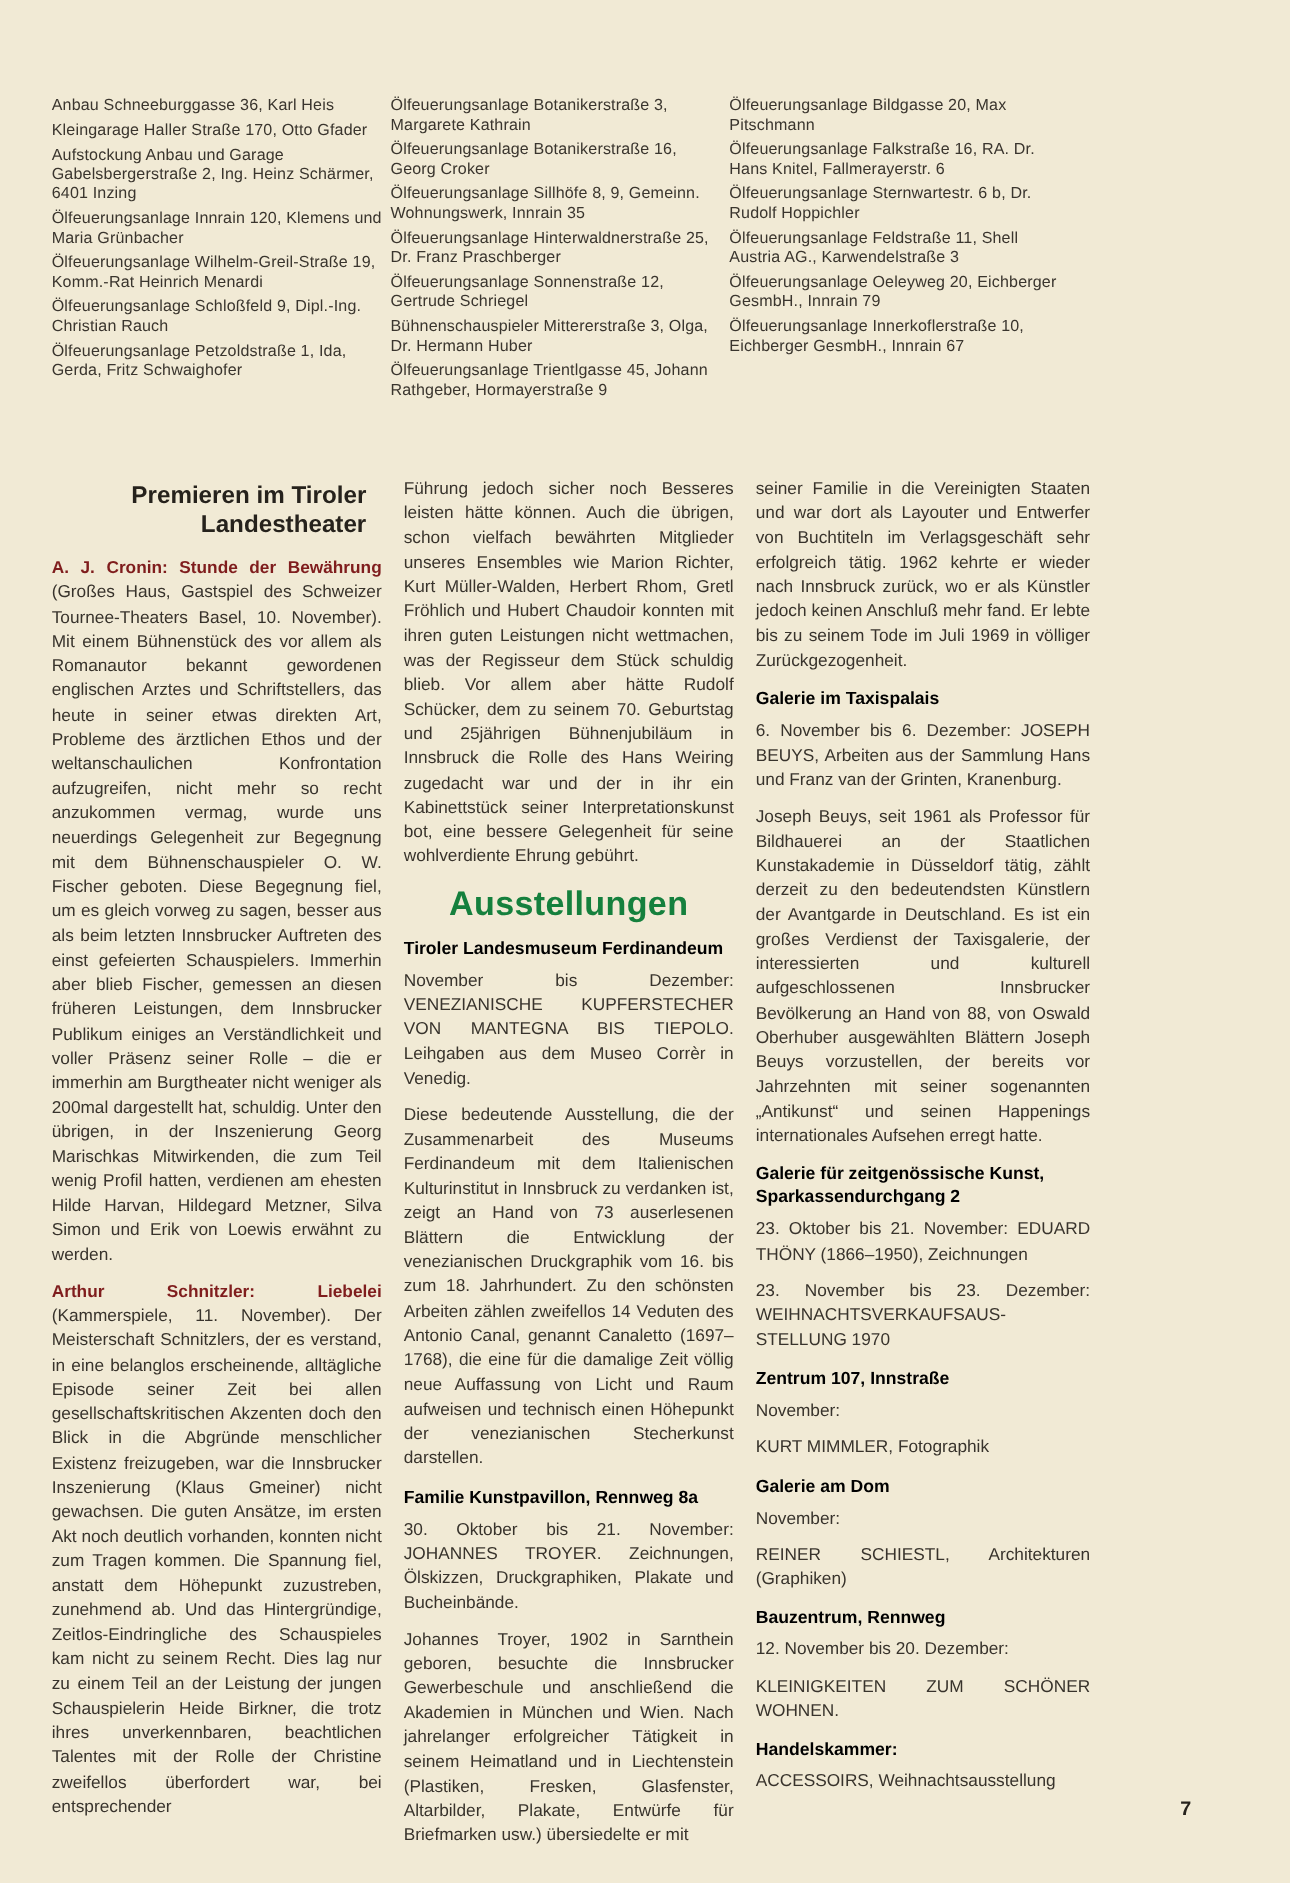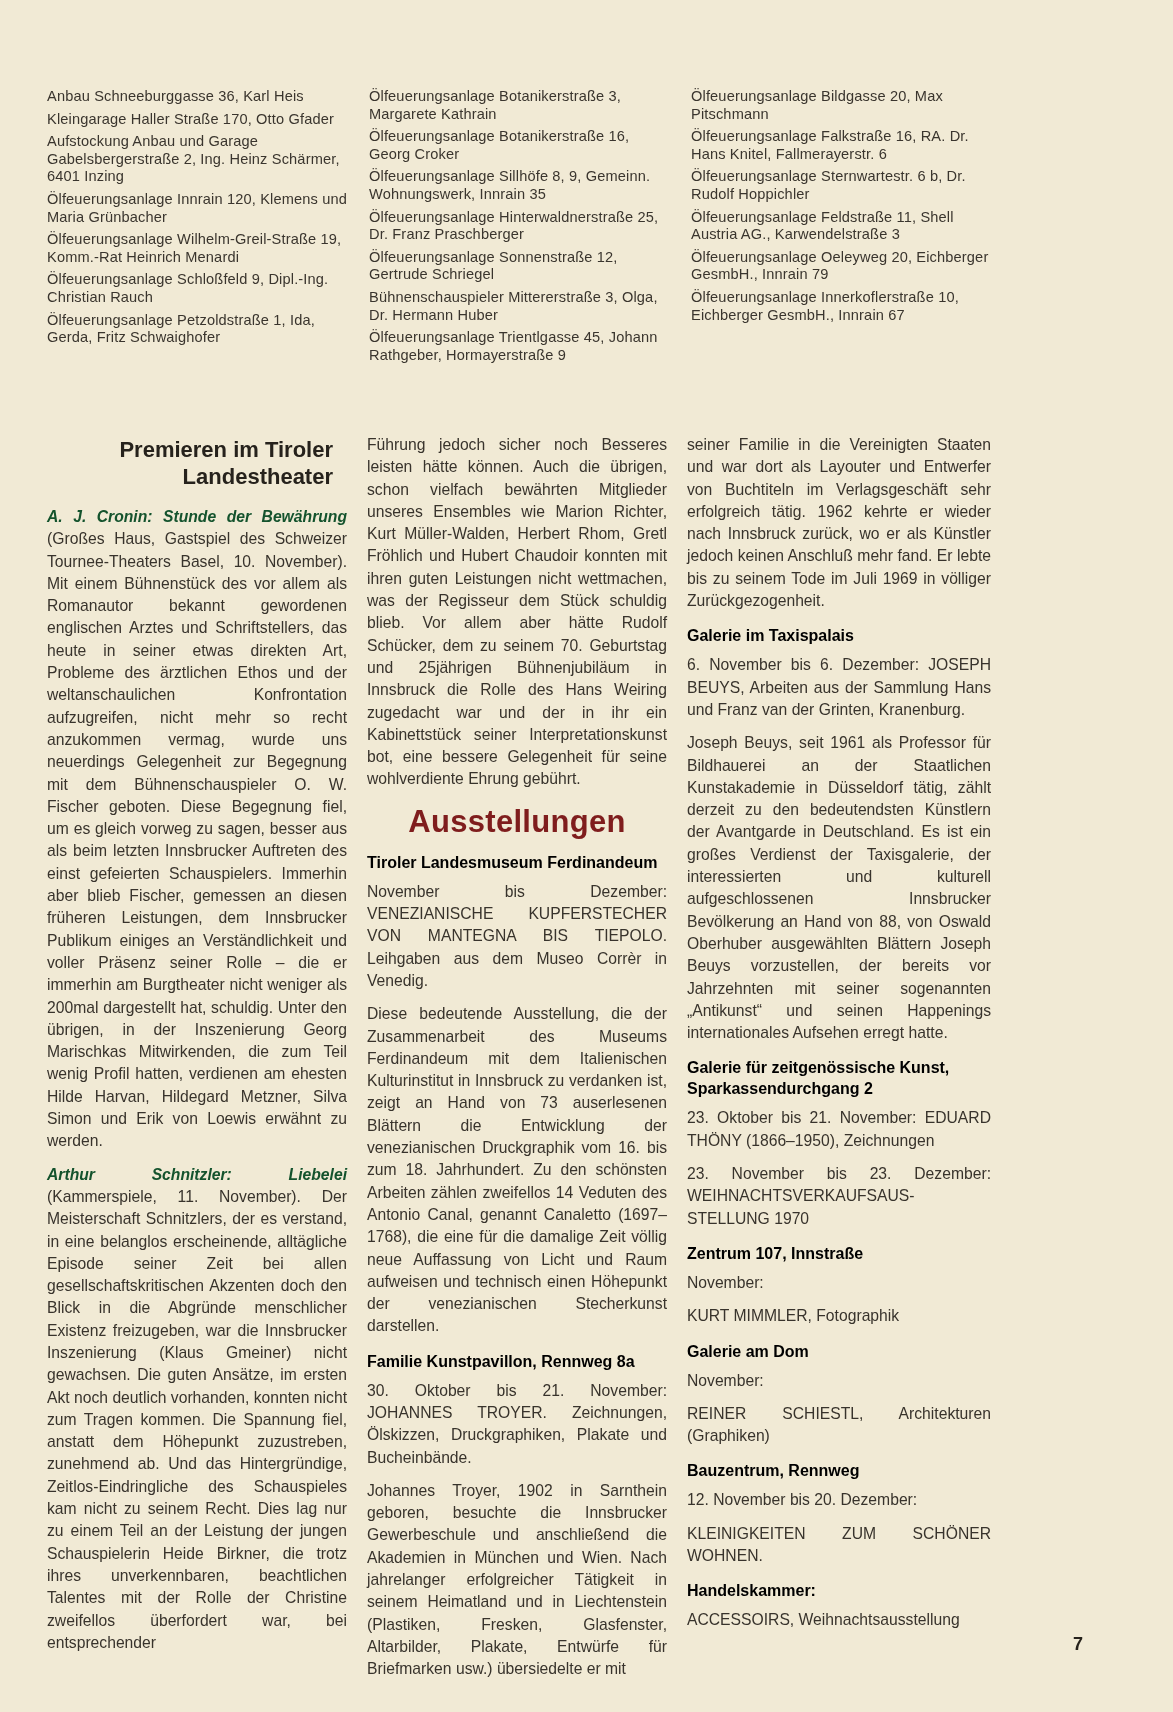--- a/index.html
+++ b/index.html
@@ -8,21 +8,21 @@
     width:1173px;height:1712px;
     margin:0 auto;
     background:#f1ead5;
     font-family:"Liberation Sans","DejaVu Sans",sans-serif;
     color:#38332c;
     overflow:hidden;
   }
   
   .top-section{
     position:absolute;left:47px;top:88px;width:944px;
-    display:grid;grid-template-columns:300px 300px 304px;column-gap:22px;
+    display:grid;grid-template-columns:300px 300px 304px;column-gap:8px;
   }
   .top-col p{
     margin:0 0 5px 0;
     font-size:14.6px;line-height:17.6px;
     letter-spacing:0.15px;
     color:#3a352e;
   }
   
   .headline{
     position:absolute;left:47px;top:362px;width:944px;
@@ -35,30 +35,30 @@
   .body-section{
     position:absolute;left:47px;top:434px;width:944px;
     display:grid;grid-template-columns:300px 300px 304px;column-gap:20px;
   }
   .body-col p{
     margin:0 0 11px 0;
     font-size:15.7px;line-height:22.3px;
     text-align:justify;
     color:#38332c;
   }
-  .body-col p b{color:#14532d;font-style:italic;}
+  .body-col p b{color:#7f1d1d;}
   .col-heading{
     margin:2px 14px 16px 14px;
     text-align:right;
     font-size:22px;line-height:27px;font-weight:bold;color:#26221c;
   }
   .big-heading{
     margin:14px 0 13px 0;
     text-align:center;
-    font-size:31px;line-height:34px;font-weight:bold;color:#7f1d1d;
+    font-size:31px;line-height:34px;font-weight:bold;color:#15803d;
     letter-spacing:0.3px;
   }
   .sub-heading{
     margin:13px 0 8px 0;
     font-size:16px;line-height:21px;font-weight:bold;color:#000000;
     text-align:left;
   }
   .page-number{
     position:absolute;top:1634px;right:90px;
     font-size:18px;font-weight:bold;color:#26221c;

